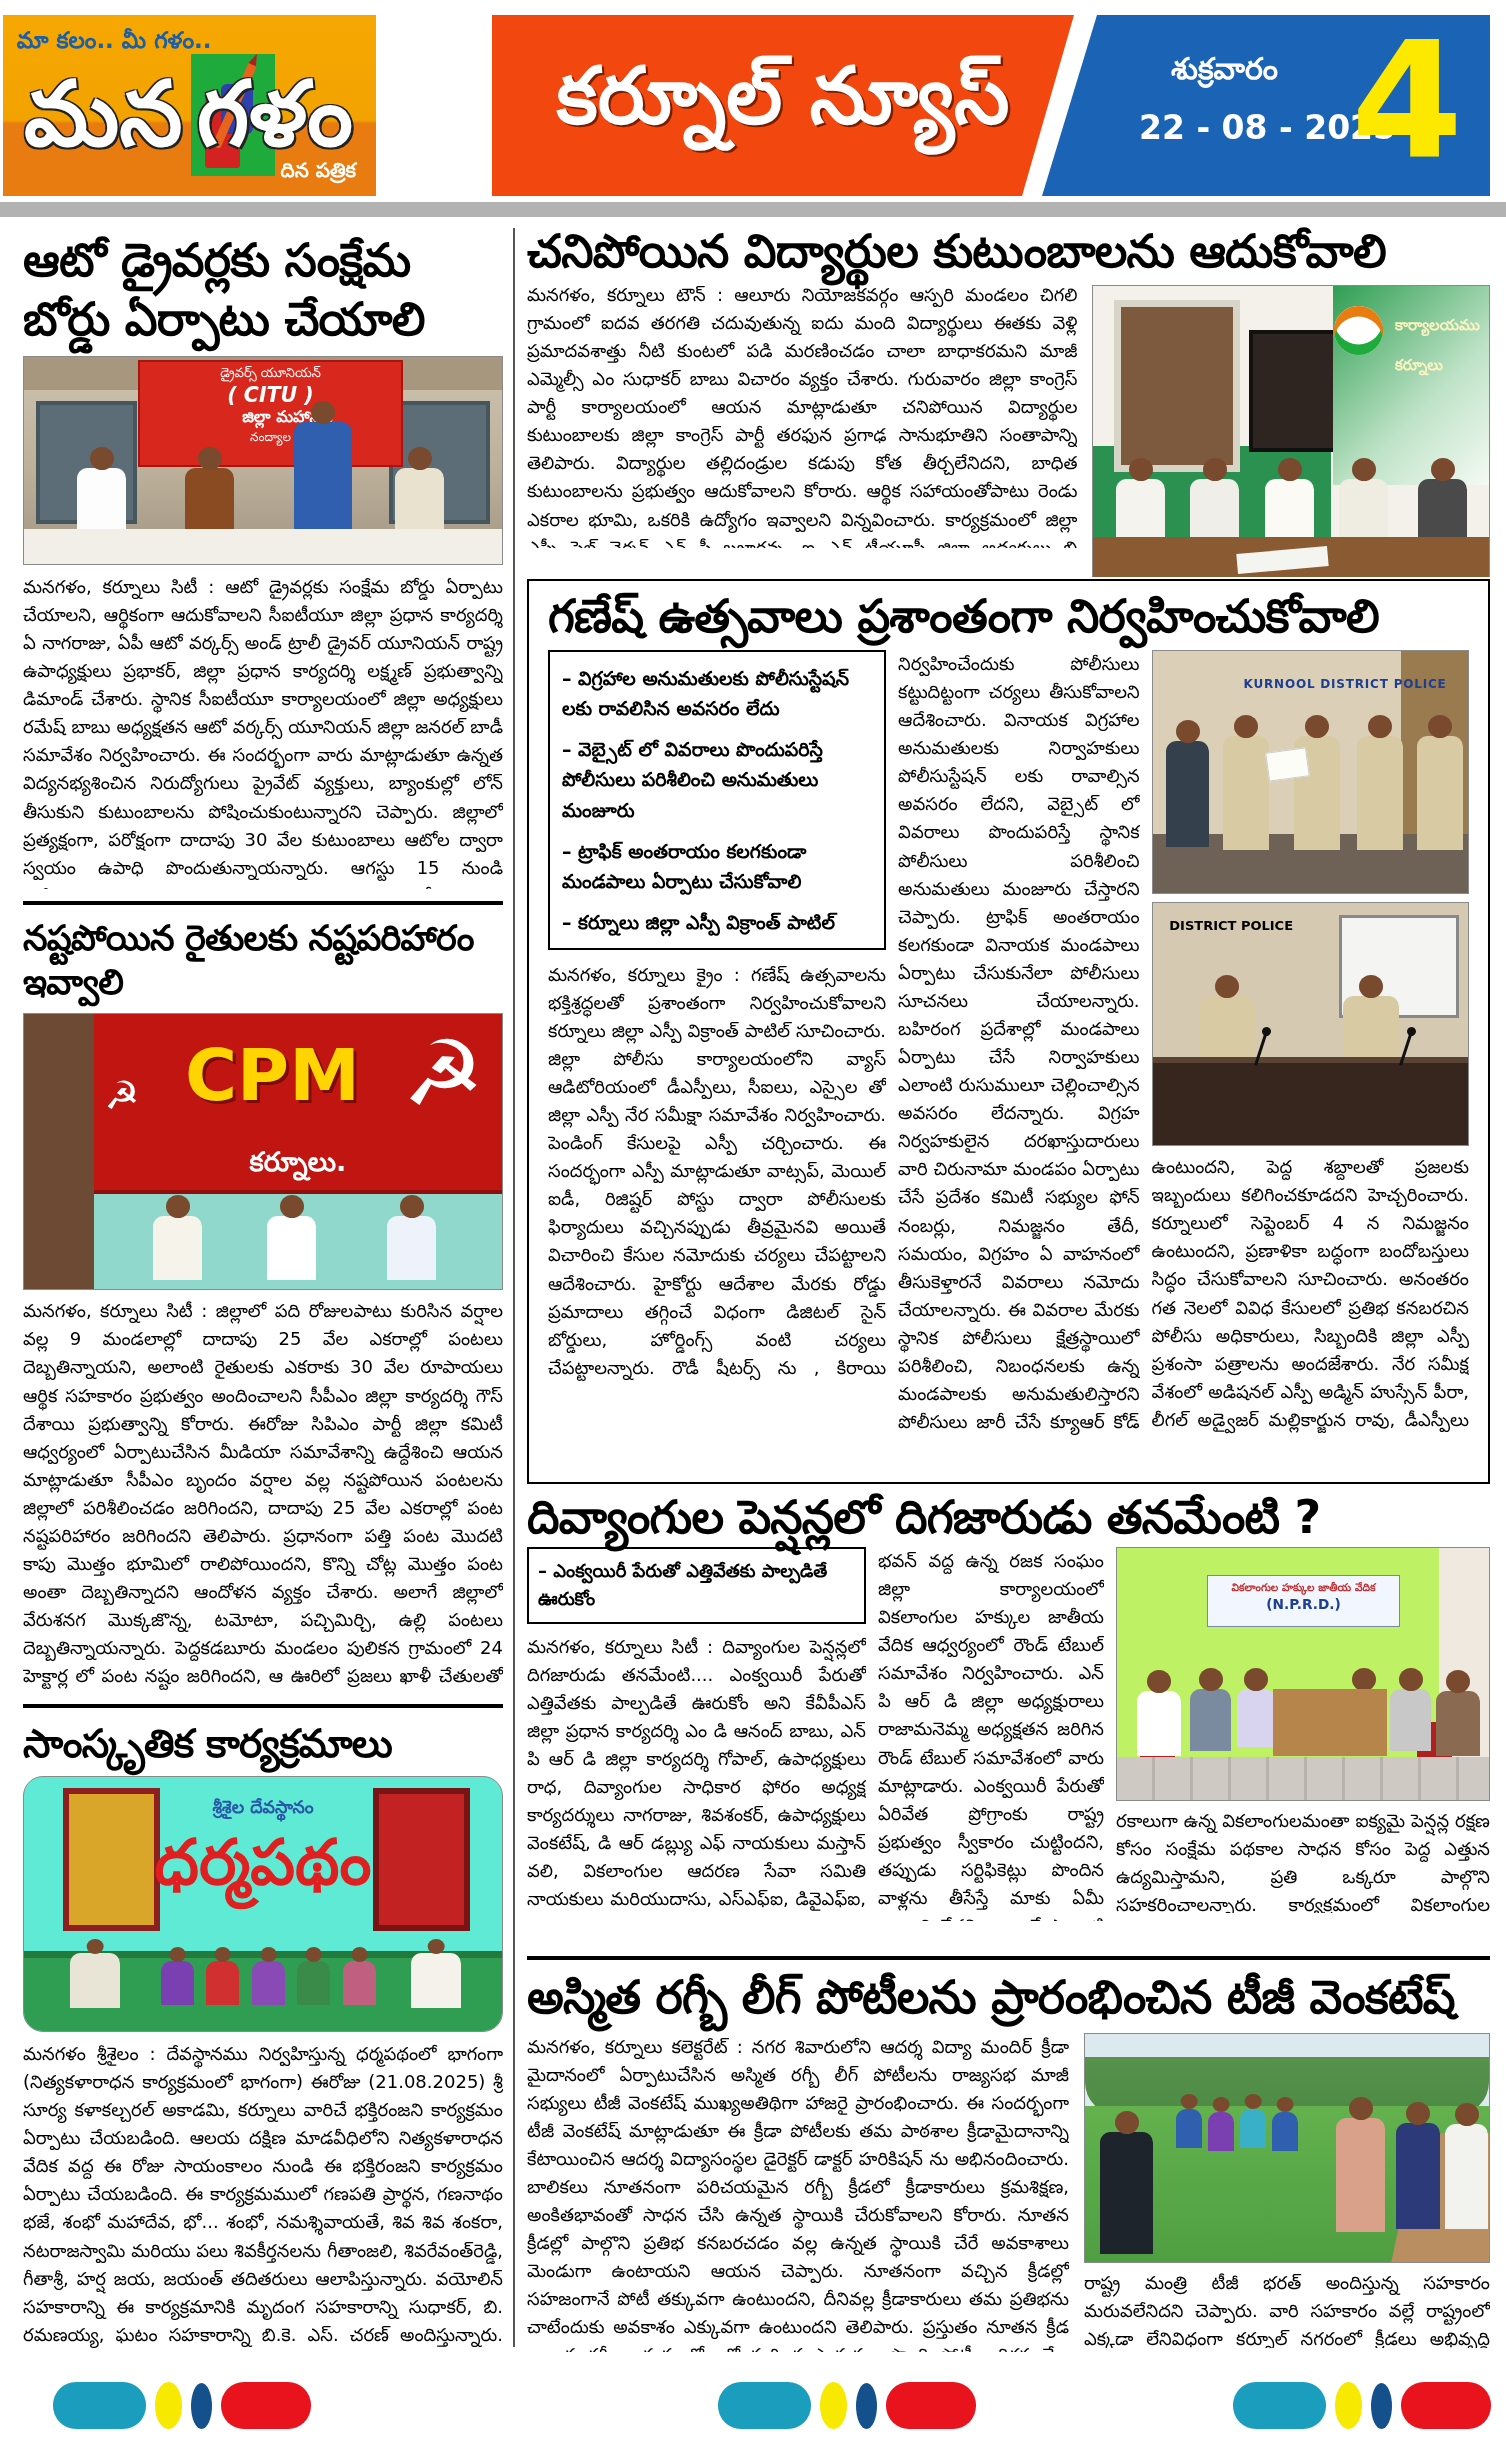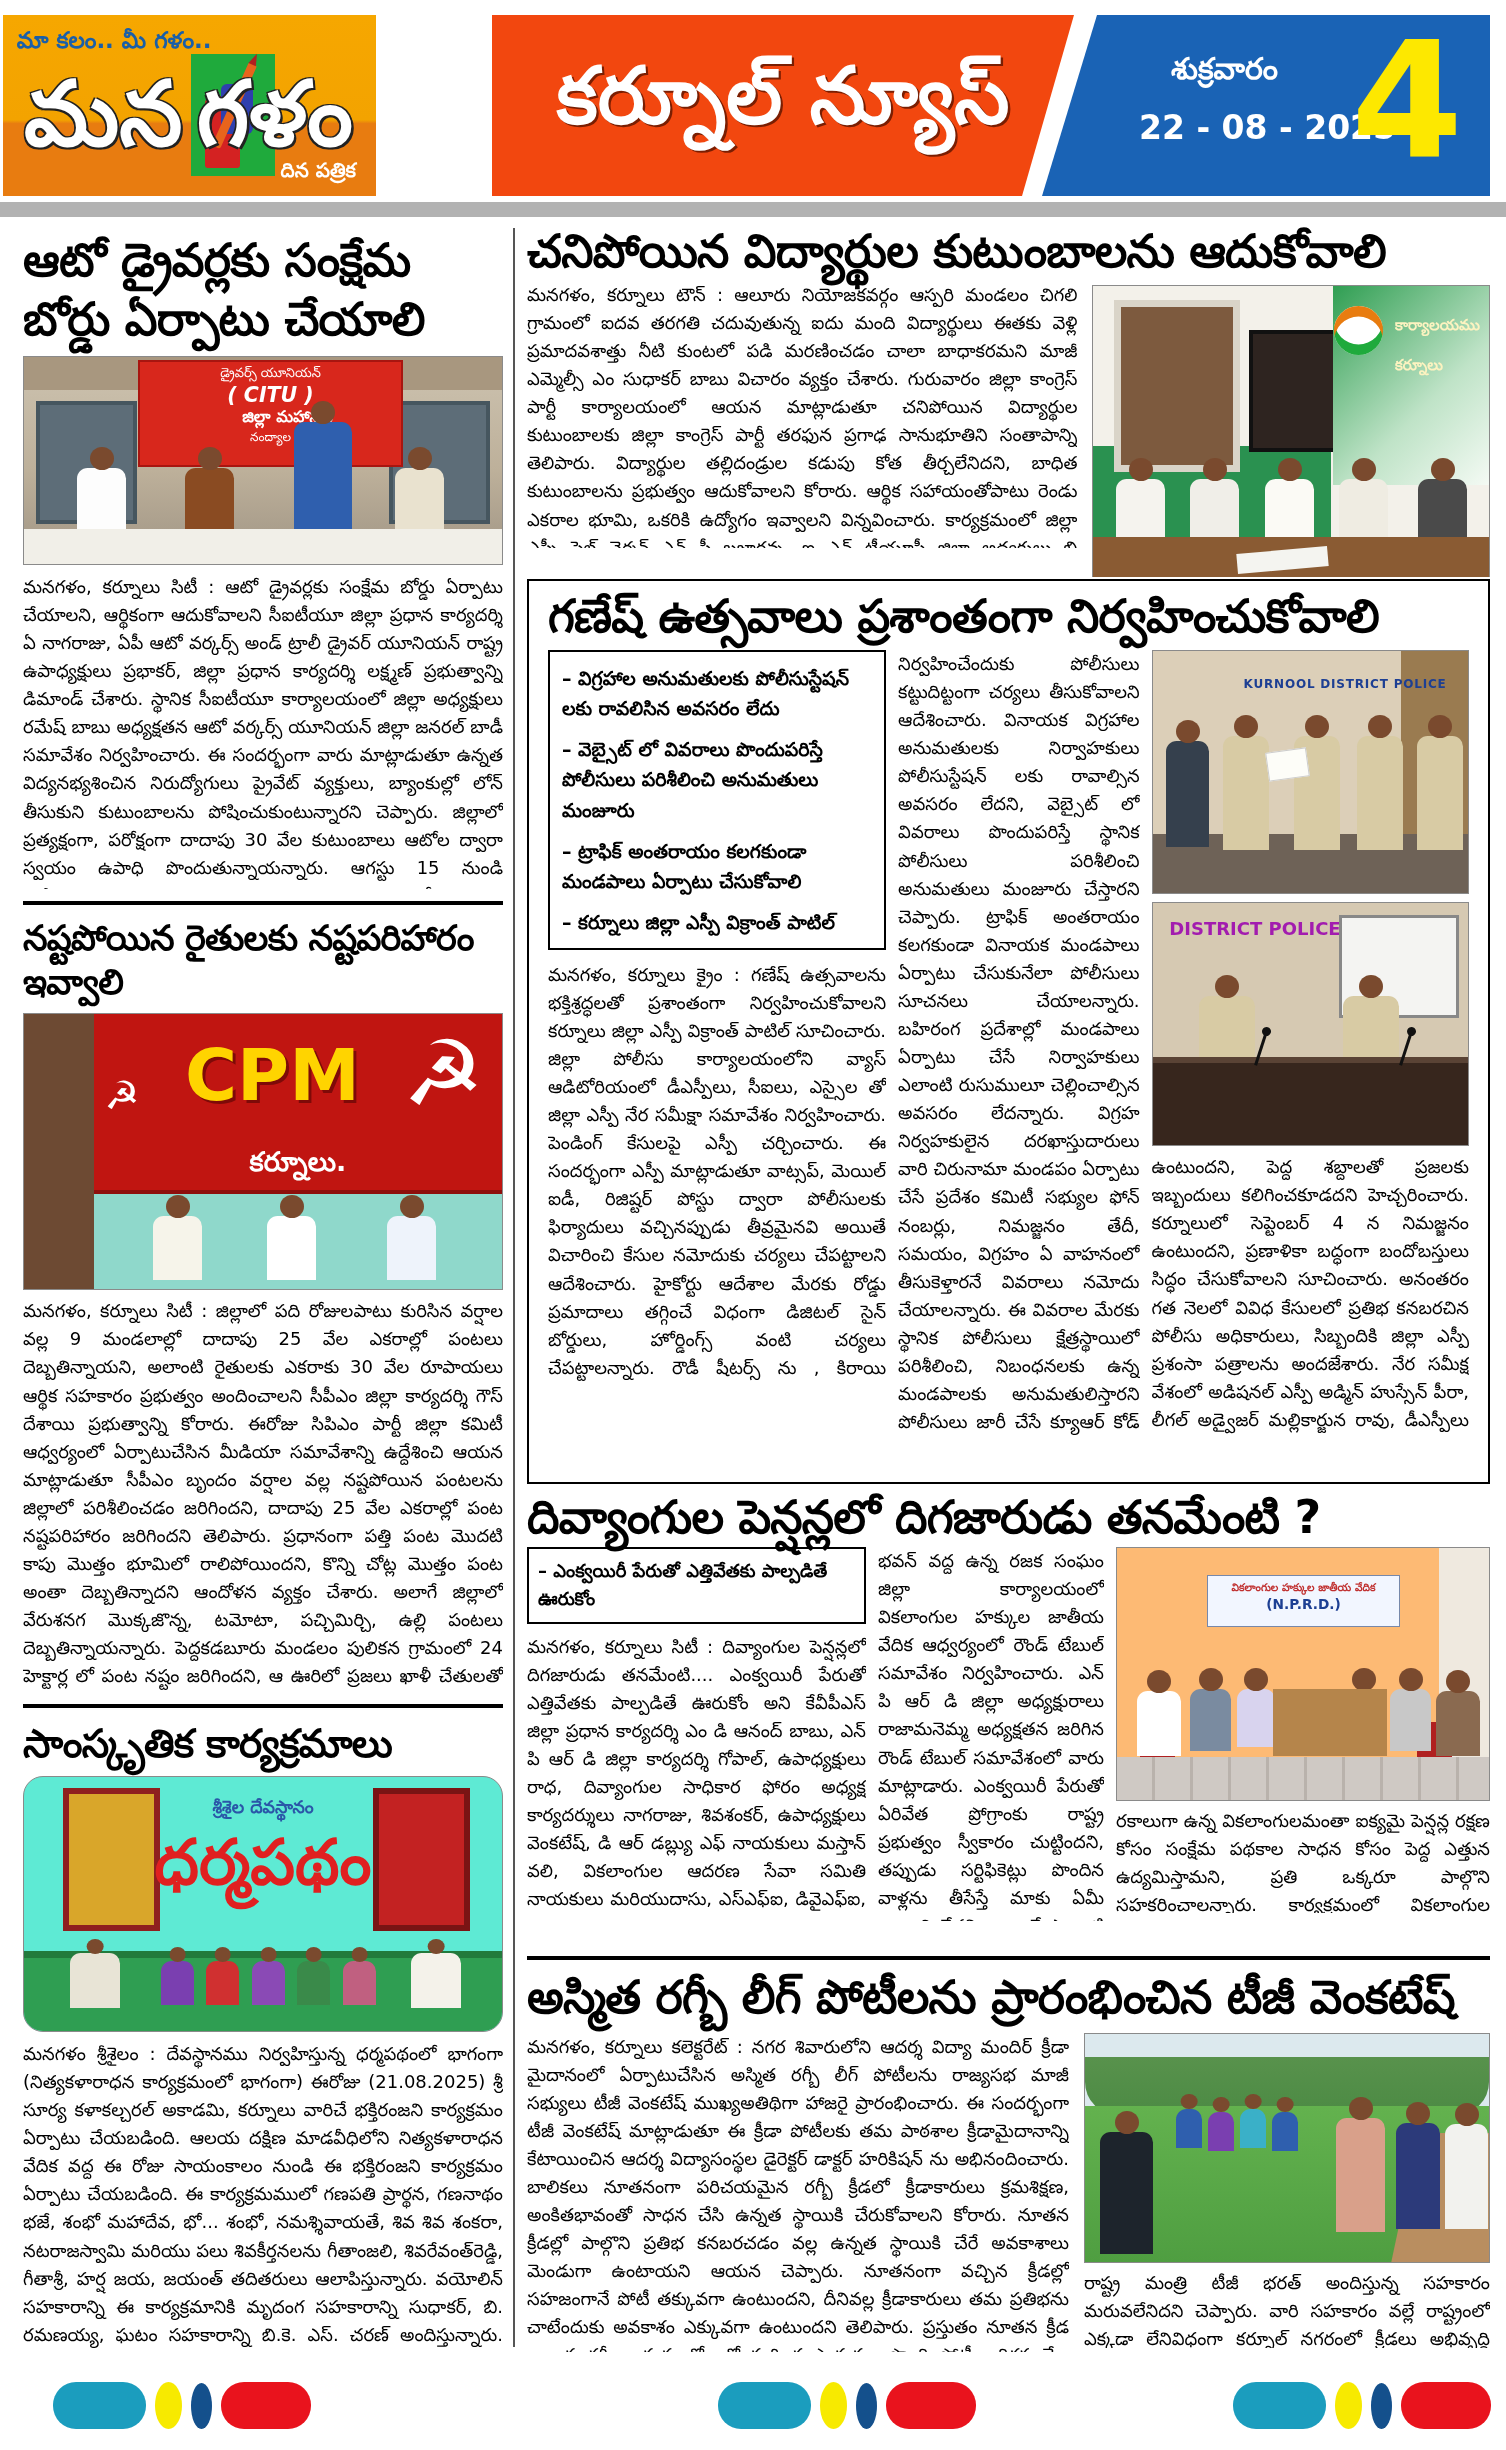--- a/index.html
+++ b/index.html
@@ -83,26 +83,26 @@
   #ph-congress .table{position:absolute;bottom:0;width:100%;height:53px;background:#8a5b33;}
   #ph-congress .paper{position:absolute;bottom:20px;left:144px;width:91px;height:20px;background:#f4f4f0;transform:rotate(-5deg);}
   
   .ph-police{height:245px;background:#dccfb8;}
   .ph-police .panel{position:absolute;right:0;top:0;width:67px;height:100%;background:#9a7b50;}
   .ph-police .floor{position:absolute;bottom:0;width:100%;height:59px;background:#6e6257;}
   .ph-police .label{position:absolute;left:91px;top:26px;font-size:12px;font-weight:bold;color:#1d3f93;letter-spacing:0.8px;}
   .ph-police .cert{position:absolute;left:114px;top:99px;width:39px;height:27px;background:#fdfdf8;border:1.5px solid #ccc;transform:rotate(-8deg);z-index:3;}
   #ph-police2{background:#d6c9b2;}
   #ph-police2 .screen{position:absolute;right:9px;top:12px;width:114px;height:97px;background:#f4f4f2;border:3px solid #888;}
-  #ph-police2 .label2{position:absolute;left:16.7px;top:15px;font-size:18px;font-weight:bold;color:#a21caf;}
+  #ph-police2 .label2{position:absolute;left:16.7px;top:15px;font-size:13px;font-weight:bold;color:#000000;}
   #ph-police2 .desk{position:absolute;bottom:0;width:100%;height:82px;background:#37261d;border-top:6px solid #5a4335;}
   .mic{position:absolute;width:3px;height:32px;background:#111;transform:rotate(18deg);z-index:4;}
   .mic::after{content:"";position:absolute;top:-7.6px;left:-3px;width:9px;height:9px;border-radius:50%;background:#111;}
   
-  #ph-nprd{height:252px;background:#fdba74;}
+  #ph-nprd{height:252px;background:#bef264;}
   #ph-nprd .rwall{position:absolute;right:0;top:0;width:50px;height:100%;background:#efe9df;}
   #ph-nprd .banner{position:absolute;left:90px;top:27px;width:191px;height:50px;background:#f2f6ff;border:1.5px solid #7788aa;text-align:center;}
   #ph-nprd .n1{display:block;font-size:10.6px;font-weight:bold;color:#c03030;margin-top:4.6px;}
   #ph-nprd .n2{display:block;font-size:13.7px;font-weight:bold;color:#1d3f93;}
   #ph-nprd .table{position:absolute;left:156px;bottom:44px;width:114px;height:67px;background:#b5854b;}
   #ph-nprd .floor{position:absolute;bottom:0;width:100%;height:43px;
      background:repeating-linear-gradient(90deg,#cfc9c4 0 35px,#b9b2ac 35px 38px);}
   #ph-nprd .chair{position:absolute;width:35px;height:43px;background:#b02020;border-radius:4.6px;}
   
   #ph-rugby{height:228px;background:#dce9ee;}

